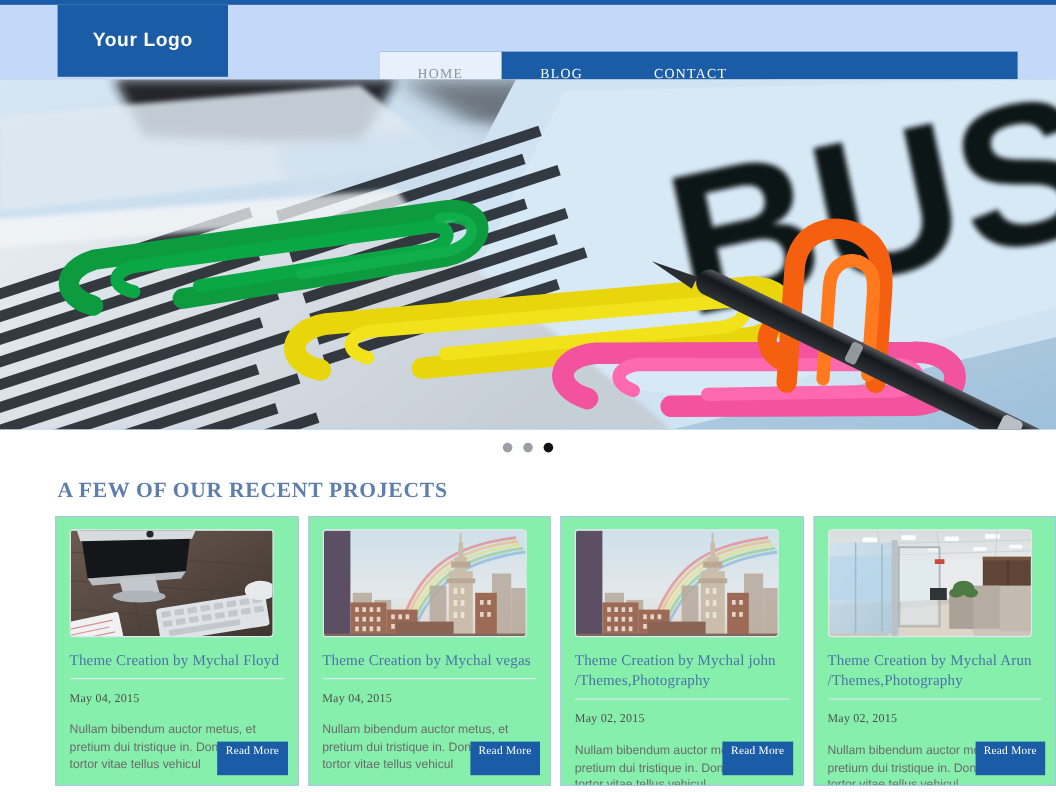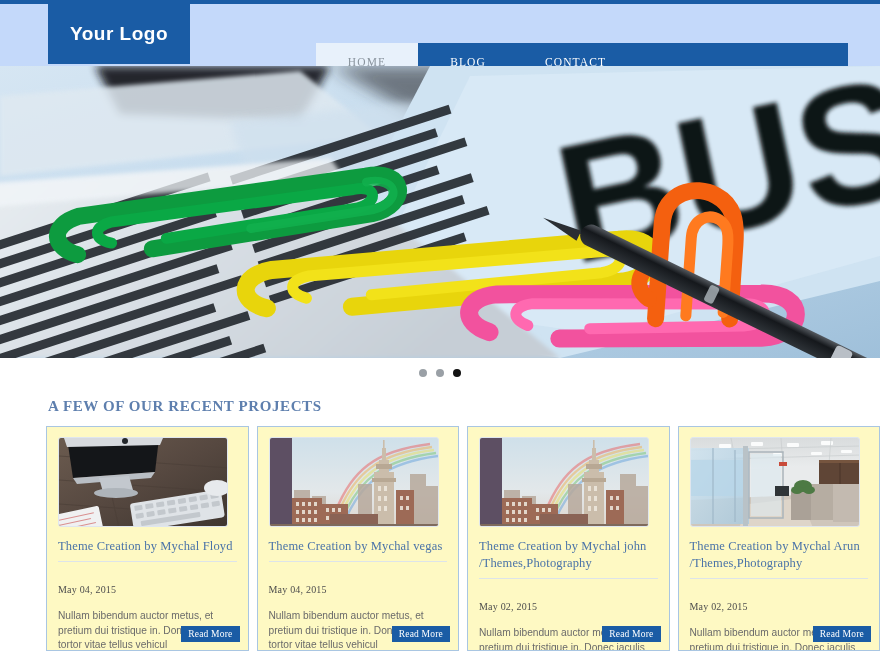--- a/index.html
+++ b/index.html
@@ -25,21 +25,21 @@
   .logo-box {
     position: absolute;
     left: 48px; top: 4px;
     width: 142px; height: 60px;
     background: #1a5ca5;
     display: flex; align-items: center; justify-content: center;
   }
   .logo-text {
     color: #ffffff;
     font-family: "Liberation Sans", sans-serif;
-    font-size: 19px;
+    font-size: 16px;
     font-weight: bold;
     letter-spacing: 0.5px;
   }
   .nav {
     position: absolute;
     left: 316px; top: 15px;
     width: 532px; height: 38px;
     background: #1a5ca5;
     display: flex;
     align-items: stretch;
@@ -80,36 +80,36 @@
     width: 8px; height: 8px; border-radius: 50%;
     background: #9aa0a6; cursor: pointer;
   }
   .dot.active { background: #121212; }
 
   
   .section-title {
     margin: 10px 0 0 48px;
     color: #5e7fae;
     font-family: "Liberation Serif", serif;
-    font-size: 15px;
+    font-size: 18px;
     letter-spacing: 0.6px;
   }
 
   
   .cards {
     display: flex;
     gap: 8px;
     margin-left: 46px;
     margin-top: 11px;
   }
   .card {
     width: 225px;
     height: 225px;
     border: 1px solid #a9c6e2;
-    background: #fef9c3;
+    background: #86efac;
     padding: 10px 11px 0 11px;
     overflow: hidden;
     position: relative;
   }
   .card-thumb {
     width: 170px; height: 90px;
     border: 1px solid #dfe6ee;
     border-radius: 3px;
     overflow: hidden;
     background: #dde4ea;
@@ -119,42 +119,42 @@
     margin-top: 11px;
     color: #4a73a8;
     font-family: "Liberation Serif", serif;
     font-size: 12.5px;
     line-height: 17px;
     letter-spacing: 0.15px;
     cursor: pointer;
   }
   .card-date {
     margin-top: 6px;
-    padding-top: 22px;
+    padding-top: 11px;
     border-top: 1px solid #dde4ea;
     color: #4d4d4d;
     font-family: "Liberation Serif", serif;
     font-size: 10px;
     letter-spacing: 0.2px;
   }
   .card-body {
     margin-top: 14px;
     color: #6a6a6a;
     font-family: Liberation Sans, sans-serif;
     font-size: 10.2px;
     line-height: 14.5px;
   }
   .read-more {
     position: absolute;
     right: 8px; bottom: 8px;
     background: #1a5ca5;
     color: #ffffff;
     font-family: "Liberation Serif", serif;
     font-size: 9.5px;
-    padding: 3px 7px 3px 7px;
+    padding: 3px 7px 15px 7px;
     border: none;
     cursor: pointer;
     letter-spacing: 0.2px;
   }
 </style>
 </head>
 <body>
 
 <div class="header">
   <div class="header-topstrip"></div>

